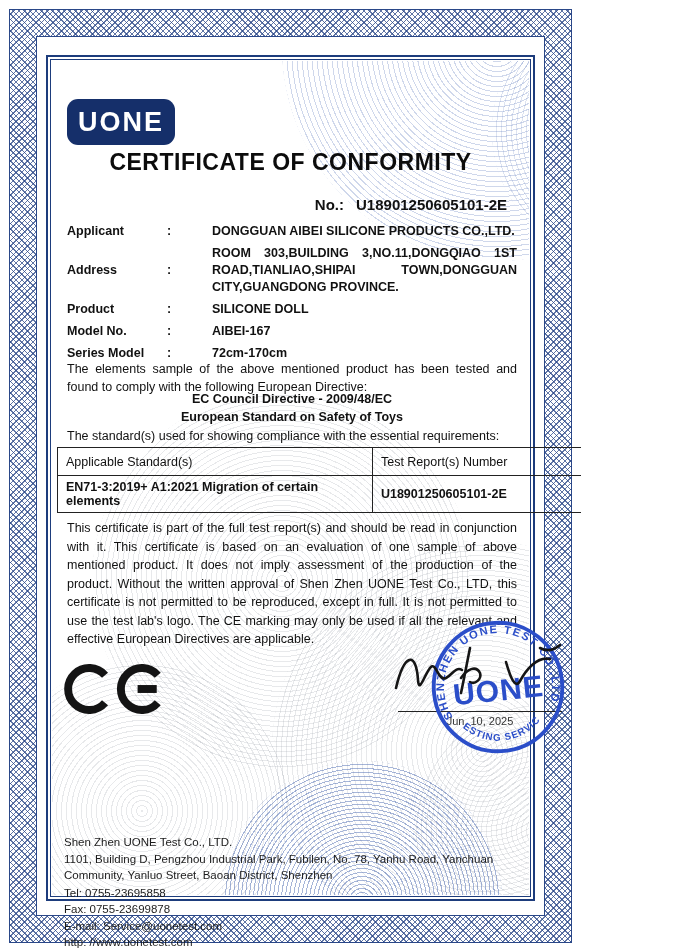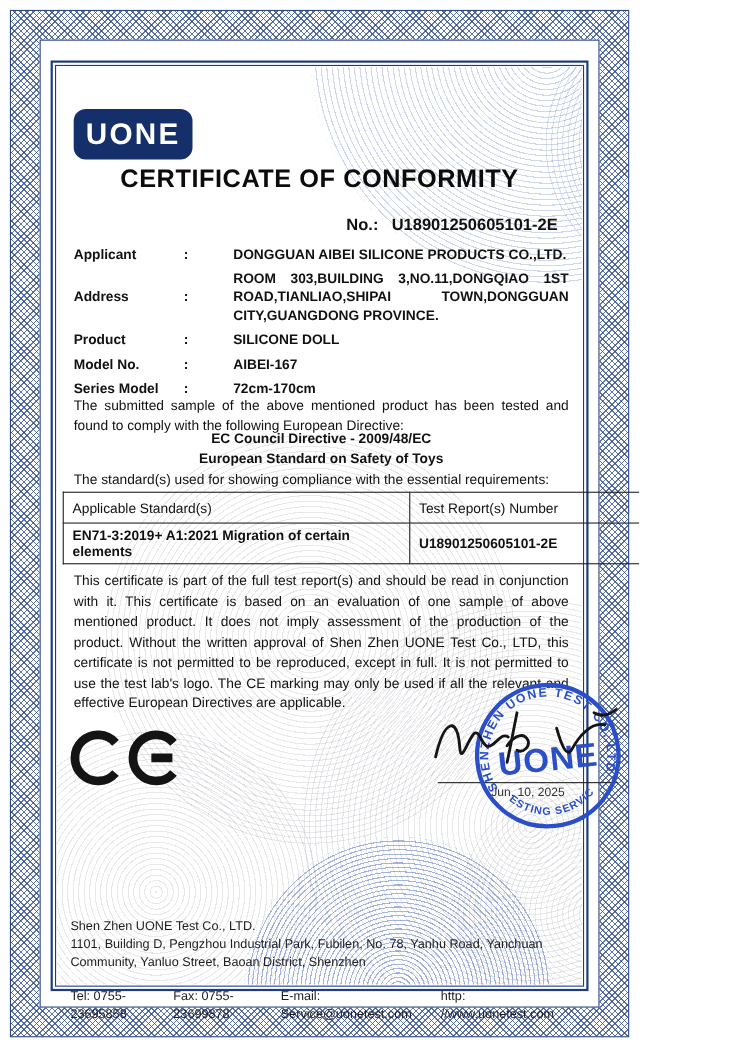--- a/index.html
+++ b/index.html
@@ -51,21 +51,21 @@
   table.std th{font-weight:normal;height:19px;}
   table.std td{font-weight:bold;height:24px;}
   table.std .c1{width:58%;} table.std .c2{width:42%;}
   .disclaimer{top:519px;line-height:18.5px;}
   .ce{position:absolute;left:62px;top:641px;}
   .sig-svg{position:absolute;left:390px;top:636px;z-index:3;}
   .stamp{position:absolute;left:425px;top:614px;z-index:2;transform:rotate(-6deg);}
   .sig-line{position:absolute;left:398px;top:711px;width:164px;border-top:1.2px solid #222;}
   .sig-date{position:absolute;left:398px;top:715px;width:164px;text-align:center;font-size:11px;color:#333;z-index:1;}
   .footer{position:absolute;left:64px;right:62px;top:834px;font-size:11.5px;line-height:16.5px;color:#1c1c1c;}
-  .footer .contacts{display:flex;justify-content:space-between;margin-top:14px;}
+  .footer .contacts{display:flex;justify-content:space-between;margin-top:1px;flex-direction:column;}
 </style>
 </head>
 <body>
 
 <div class="page">
 
   <div class="band"></div>
   <div class="band-cover"></div>
 
   <div class="wmclip">
@@ -116,21 +116,21 @@
         <span class="fcolon">:</span>
         <span class="fvalue">AIBEI-167</span>
       </div>
       <div class="frow">
         <span class="flabel">Series Model</span>
         <span class="fcolon">:</span>
         <span class="fvalue">72cm-170cm</span>
       </div>
     </div>
 
-    <div class="para p-intro">The submitted sample of the above mentioned product has been tested and found to comply with the following European Directive:</div>
+    <div class="para p-intro">The elements sample of the above mentioned product has been tested and found to comply with the following European Directive:</div>
     <div class="centerline dir1">EC Council Directive - 2009/48/EC</div>
     <div class="centerline dir2">European Standard on Safety of Toys</div>
     <div class="p-standards">The standard(s) used for showing compliance with the essential requirements:</div>
 
     <table class="std">
       <thead>
         <tr>
           <th class="c1">Applicable Standard(s)</th>
           <th class="c2">Test Report(s) Number</th>
         </tr>

